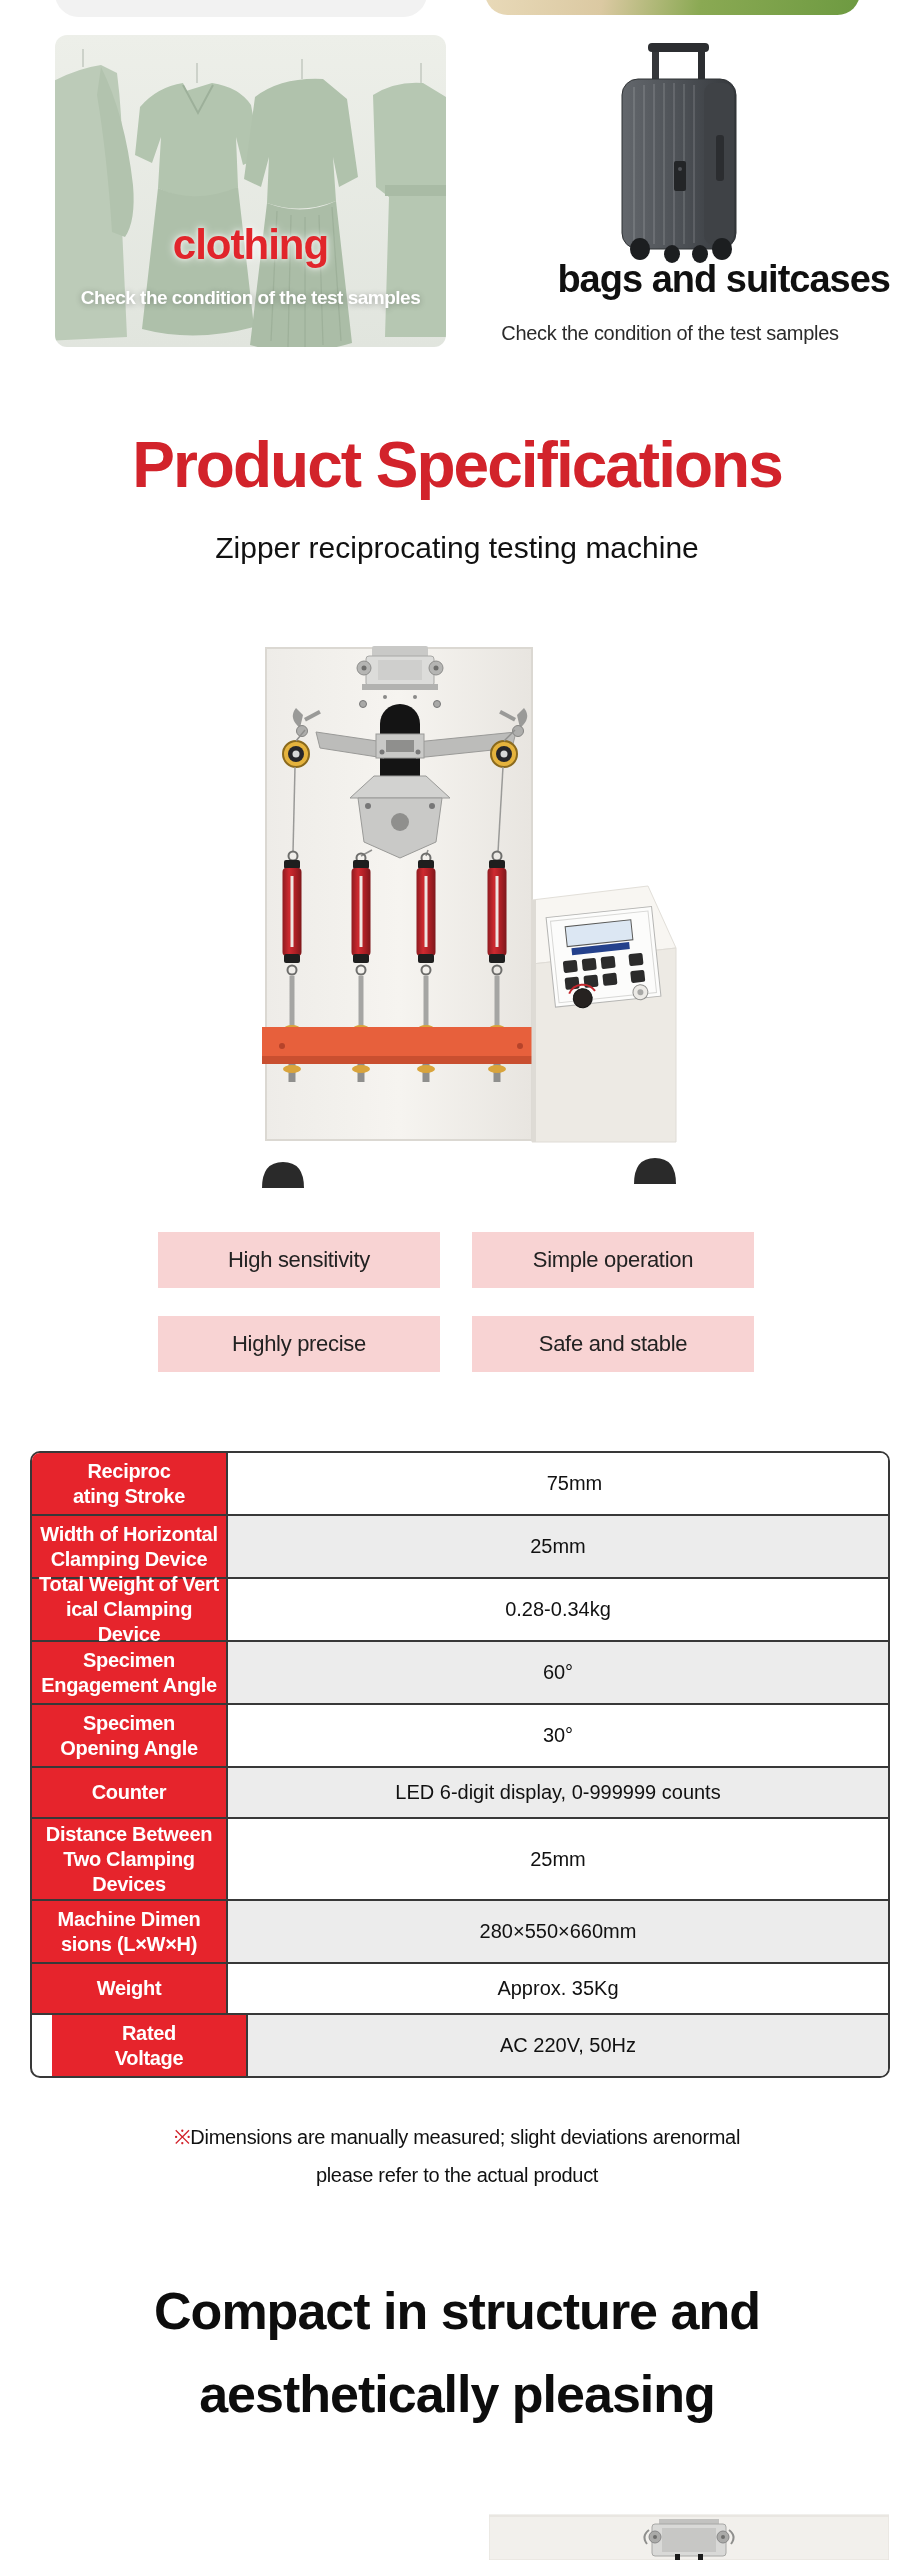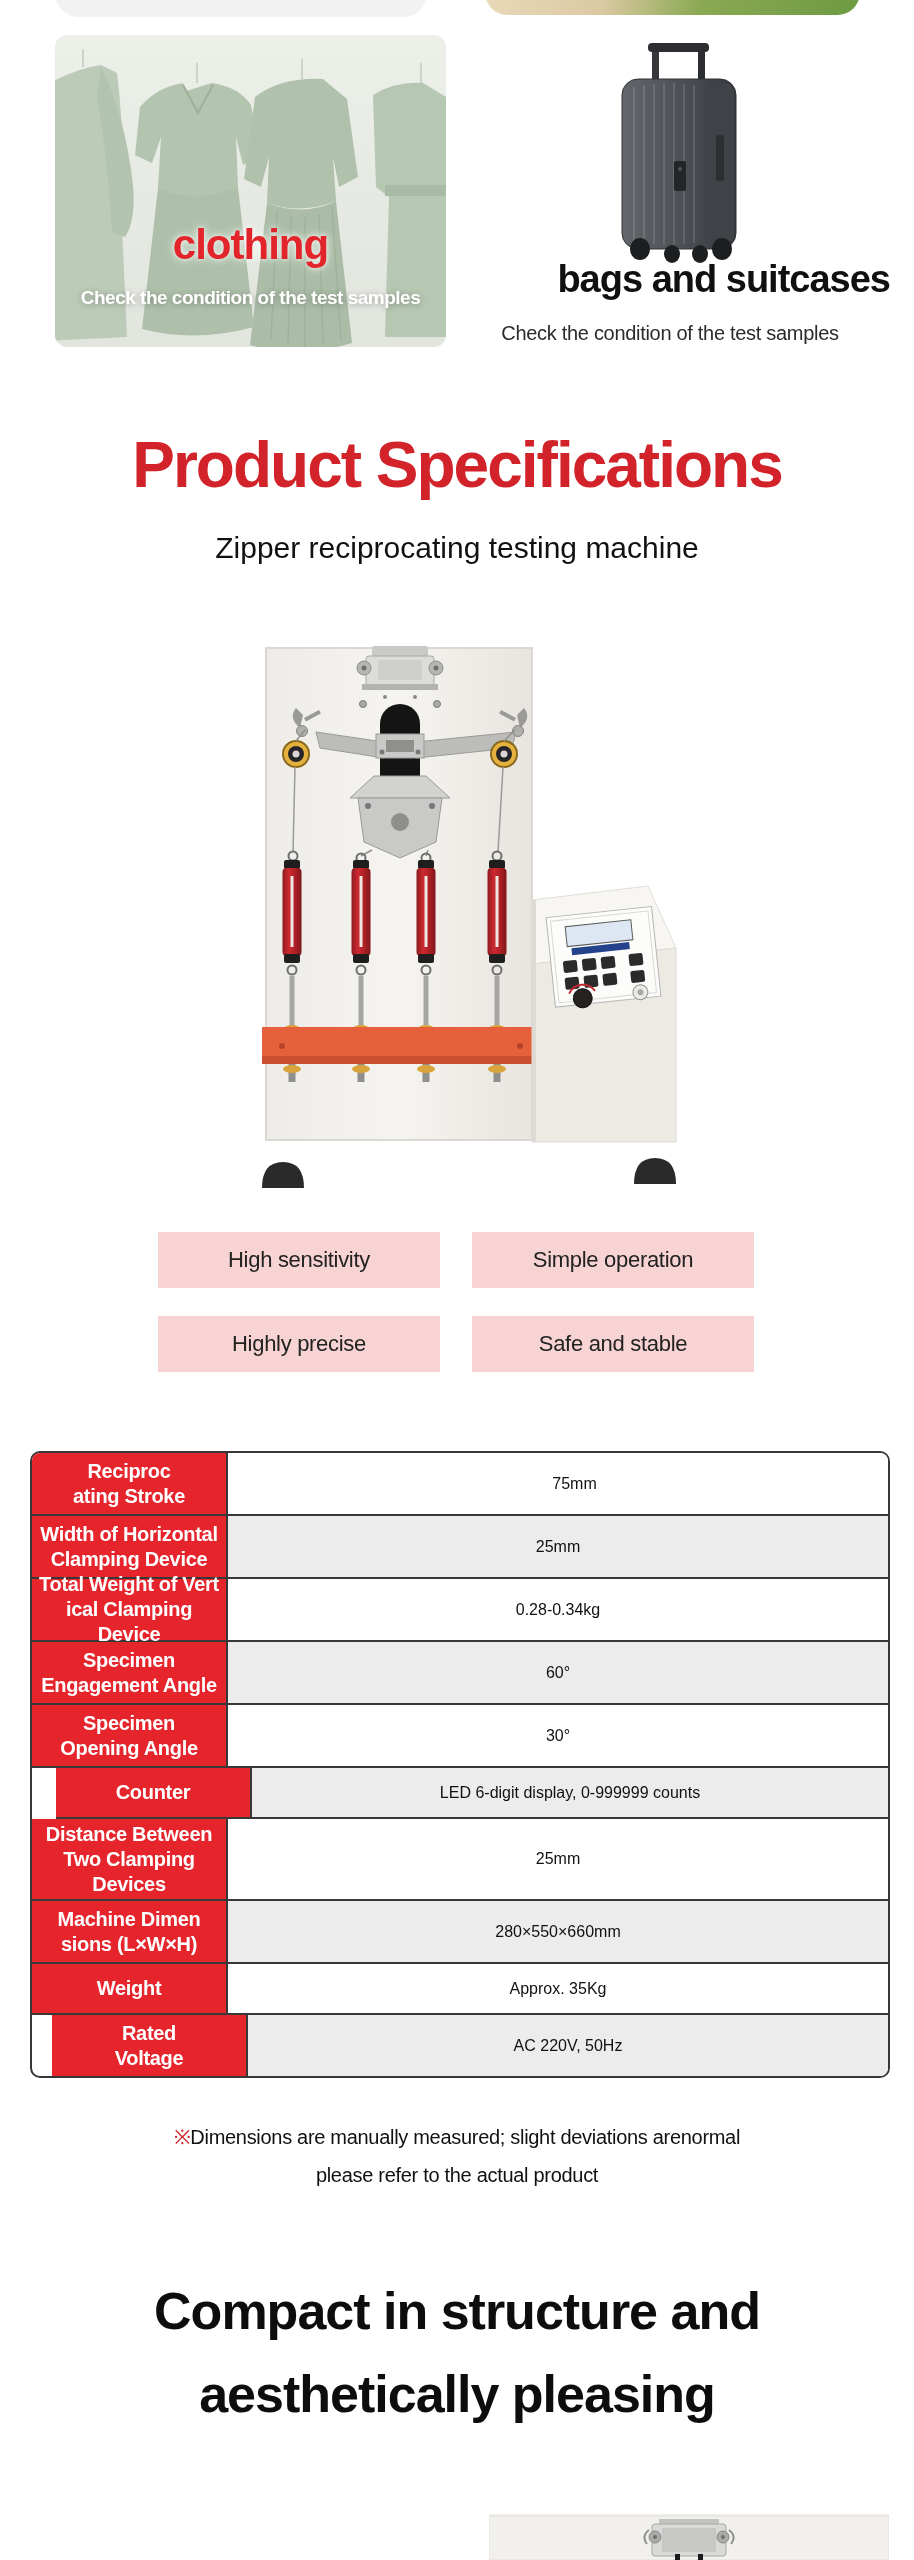--- a/index.html
+++ b/index.html
@@ -39,21 +39,21 @@
         justify-content:center;font-size:22px;color:#222;letter-spacing:-.3px}
   .b1{left:158px;top:1232px}.b2{left:472px;top:1232px}.b3{left:158px;top:1316px}.b4{left:472px;top:1316px}
 
   
   .spec-table{left:30px;top:1451px;width:856px;border:2px solid #383838;border-radius:10px;overflow:hidden;background:#fff}
   .spec-row{display:flex;border-bottom:2px solid #383838}
   .spec-row:last-child{border-bottom:none}
   .spec-label{width:194px;background:#e6242c;color:#fff;font-weight:700;font-size:20px;line-height:1.25;
         display:flex;align-items:center;justify-content:center;text-align:center;white-space:pre-line;
         border-right:2px solid #383838;letter-spacing:-.3px}
-  .spec-value{flex:1;display:flex;align-items:center;justify-content:center;font-size:16px;color:#111;background:#fff}
+  .spec-value{flex:1;display:flex;align-items:center;justify-content:center;font-size:20px;color:#111;background:#fff}
   .spec-row.alt .spec-value{background:#ececec}
 
   
   .note{left:0;width:914px;top:2118px;text-align:center;font-size:20px;color:#111;line-height:38px;letter-spacing:-.3px}
   .note .sym{color:#d2232b}
 
   
   .compact{left:0;width:914px;top:2270px;text-align:center;font-size:52px;font-weight:700;color:#0d0d0d;
         line-height:83px;letter-spacing:-1px;white-space:pre-line}
 
@@ -325,21 +325,21 @@
       <div class="spec-row alt" style="height: 61px;">
         <div class="spec-label">Specimen
 Engagement Angle</div>
         <div class="spec-value">60°</div>
       </div>
       <div class="spec-row" style="height: 61px;">
         <div class="spec-label">Specimen
 Opening Angle</div>
         <div class="spec-value">30°</div>
       </div>
-      <div class="spec-row alt" style="height: 49px; margin-left: 24px;">
+      <div class="spec-row alt" style="height: 49px;">
         <div class="spec-label">Counter</div>
         <div class="spec-value">LED 6-digit display, 0-999999 counts</div>
       </div>
       <div class="spec-row" style="height: 80px;">
         <div class="spec-label">Distance Between
 Two Clamping
 Devices</div>
         <div class="spec-value">25mm</div>
       </div>
       <div class="spec-row alt" style="height: 61px;">

